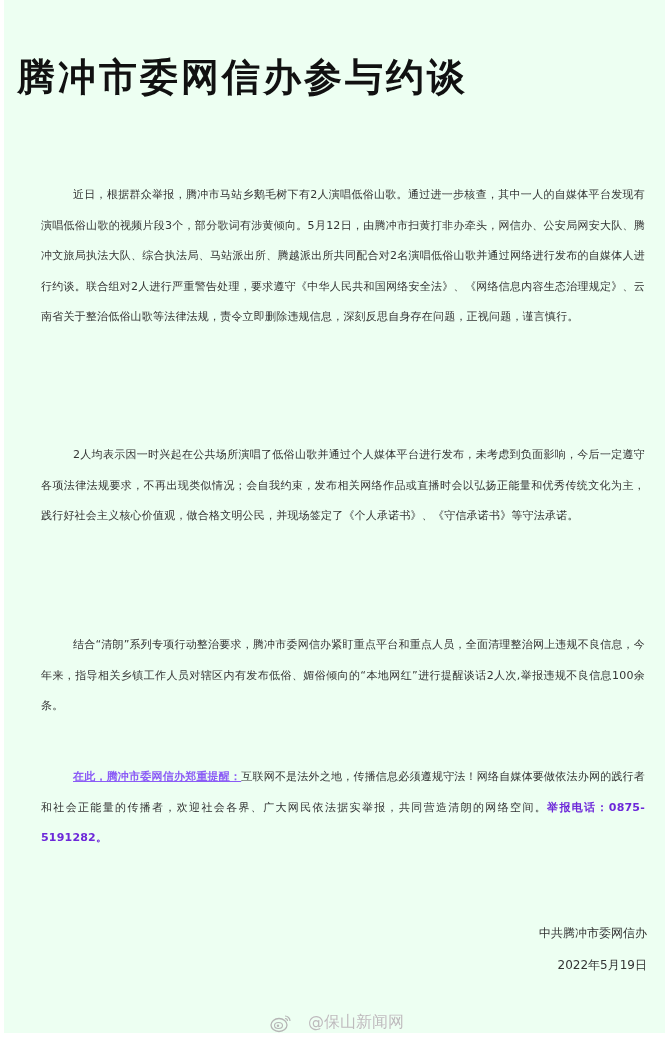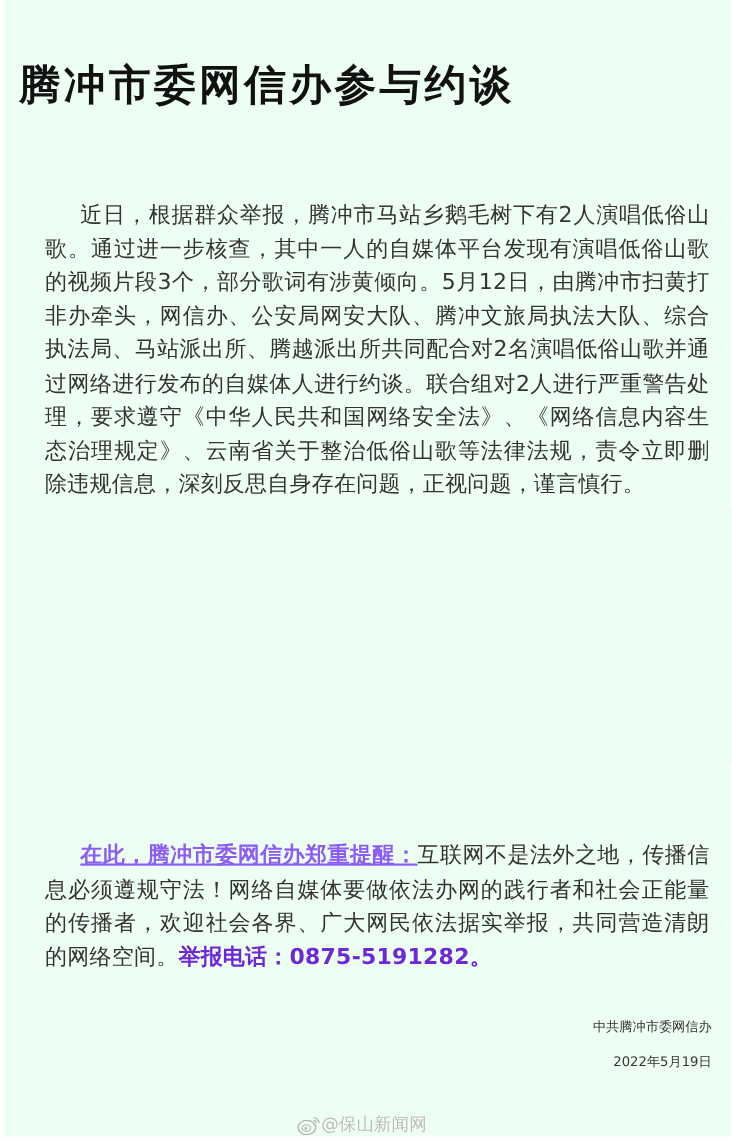--- a/index.html
+++ b/index.html
@@ -3,42 +3,44 @@
 <meta charset="utf-8">
 <style>
   html,body{margin:0;padding:0;background:#ffffff;}
   body{width:665px;height:1038px;position:relative;overflow:hidden;}
   .page{position:absolute;left:4px;top:0;width:661px;height:1033px;background:#edfff2;
     font-family:"DejaVu Sans","Liberation Sans",sans-serif;color:#333333;}
   .title{position:absolute;left:13px;width:661px;font-weight:bold;color:#111111;
     font-size:38px;letter-spacing:3px;white-space:nowrap;}
   .t1{top:52px;}
   .t2{top:109px;}
-  .para{position:absolute;left:37px;width:604px;font-size:20px;line-height:30.5px;
+  .para{position:absolute;left:37px;width:604px;font-size:11px;line-height:30.5px;
     text-indent:32px;text-align:justify;letter-spacing:0.2px;}
   .p1{top:180px;}
   .p2{top:440px;}
   .p3{top:630px;}
   .p4{top:762px;}
   .bold{font-weight:bold;color:#8b5cf6;text-decoration:underline;}
   .hot{font-weight:bold;color:#6d28d9;}
   .sig{position:absolute;right:18px;font-size:12px;text-align:right;white-space:nowrap;}
   .s1{top:925px;}
   .s2{top:957px;text-align:center;}
   .wm{position:absolute;left:266px;top:1012px;font-size:16px;color:#bcbcbc;white-space:nowrap;
-    display:flex;align-items:center;gap:0;text-shadow:0 0 1px #fff;}
+    display:flex;align-items:center;gap:16px;text-shadow:0 0 1px #fff;}
   .wm svg{display:block;}
 </style>
 </head>
 <body>
 
 <div class="page">
   <div class="title t1">腾冲市委网信办参与约谈</div>
 
   <p class="para p1" style="margin:0">近日，根据群众举报，腾冲市马站乡鹅毛树下有2人演唱低俗山歌。通过进一步核查，其中一人的自媒体平台发现有演唱低俗山歌的视频片段3个，部分歌词有涉黄倾向。5月12日，由腾冲市扫黄打非办牵头，网信办、公安局网安大队、腾冲文旅局执法大队、综合执法局、马站派出所、腾越派出所共同配合对2名演唱低俗山歌并通过网络进行发布的自媒体人进行约谈。联合组对2人进行严重警告处理，要求遵守《中华人民共和国网络安全法》、《网络信息内容生态治理规定》、云南省关于整治低俗山歌等法律法规，责令立即删除违规信息，深刻反思自身存在问题，正视问题，谨言慎行。</p>
+  <p class="para p2" style="margin:0">2人均表示因一时兴起在公共场所演唱了低俗山歌并通过个人媒体平台进行发布，未考虑到负面影响，今后一定遵守各项法律法规要求，不再出现类似情况；会自我约束，发布相关网络作品或直播时会以弘扬正能量和优秀传统文化为主，践行好社会主义核心价值观，做合格文明公民，并现场签定了《个人承诺书》、《守信承诺书》等守法承诺。</p>
+  <p class="para p3" style="margin:0">结合“清朗”系列专项行动整治要求，腾冲市委网信办紧盯重点平台和重点人员，全面清理整治网上违规不良信息，今年来，指导相关乡镇工作人员对辖区内有发布低俗、媚俗倾向的“本地网红”进行提醒谈话2人次,举报违规不良信息100余条。</p>
   <p class="para p4" style="margin:0"><span class="bold">在此，腾冲市委网信办郑重提醒：</span><span>互联网不是法外之地，传播信息必须遵规守法！网络自媒体要做依法办网的践行者和社会正能量的传播者，欢迎社会各界、广大网民依法据实举报，共同营造清朗的网络空间。</span><span class="hot">举报电话：0875-5191282。</span></p>
 
   <div class="sig s1">中共腾冲市委网信办</div>
   <div class="sig s2">2022年5月19日</div>
 
   <div class="wm">
     <span>
       <svg width="22" height="20" viewBox="0 0 22 20">
         <ellipse cx="9" cy="12" rx="8" ry="6.5" fill="none" stroke="#b5b5b5" stroke-width="1.3"></ellipse>
         <ellipse cx="8.5" cy="12.5" rx="4" ry="3" fill="none" stroke="#b5b5b5" stroke-width="1.1"></ellipse>

